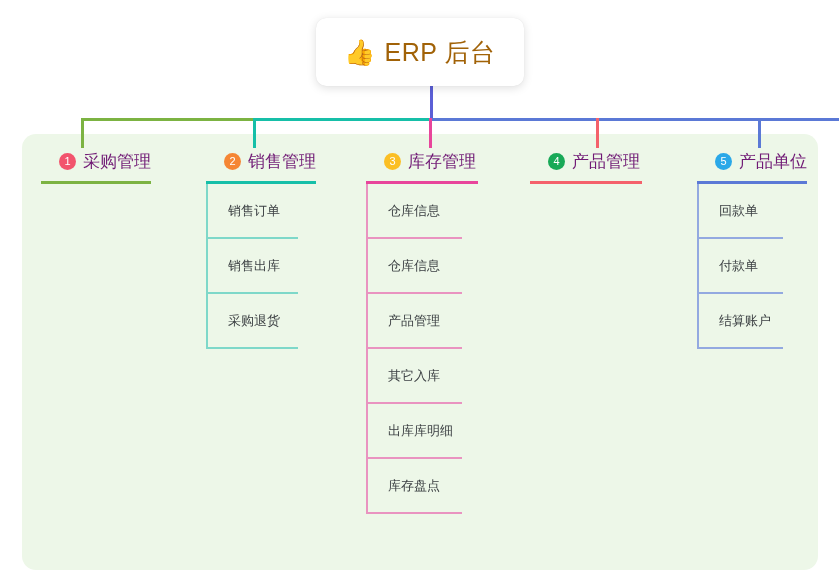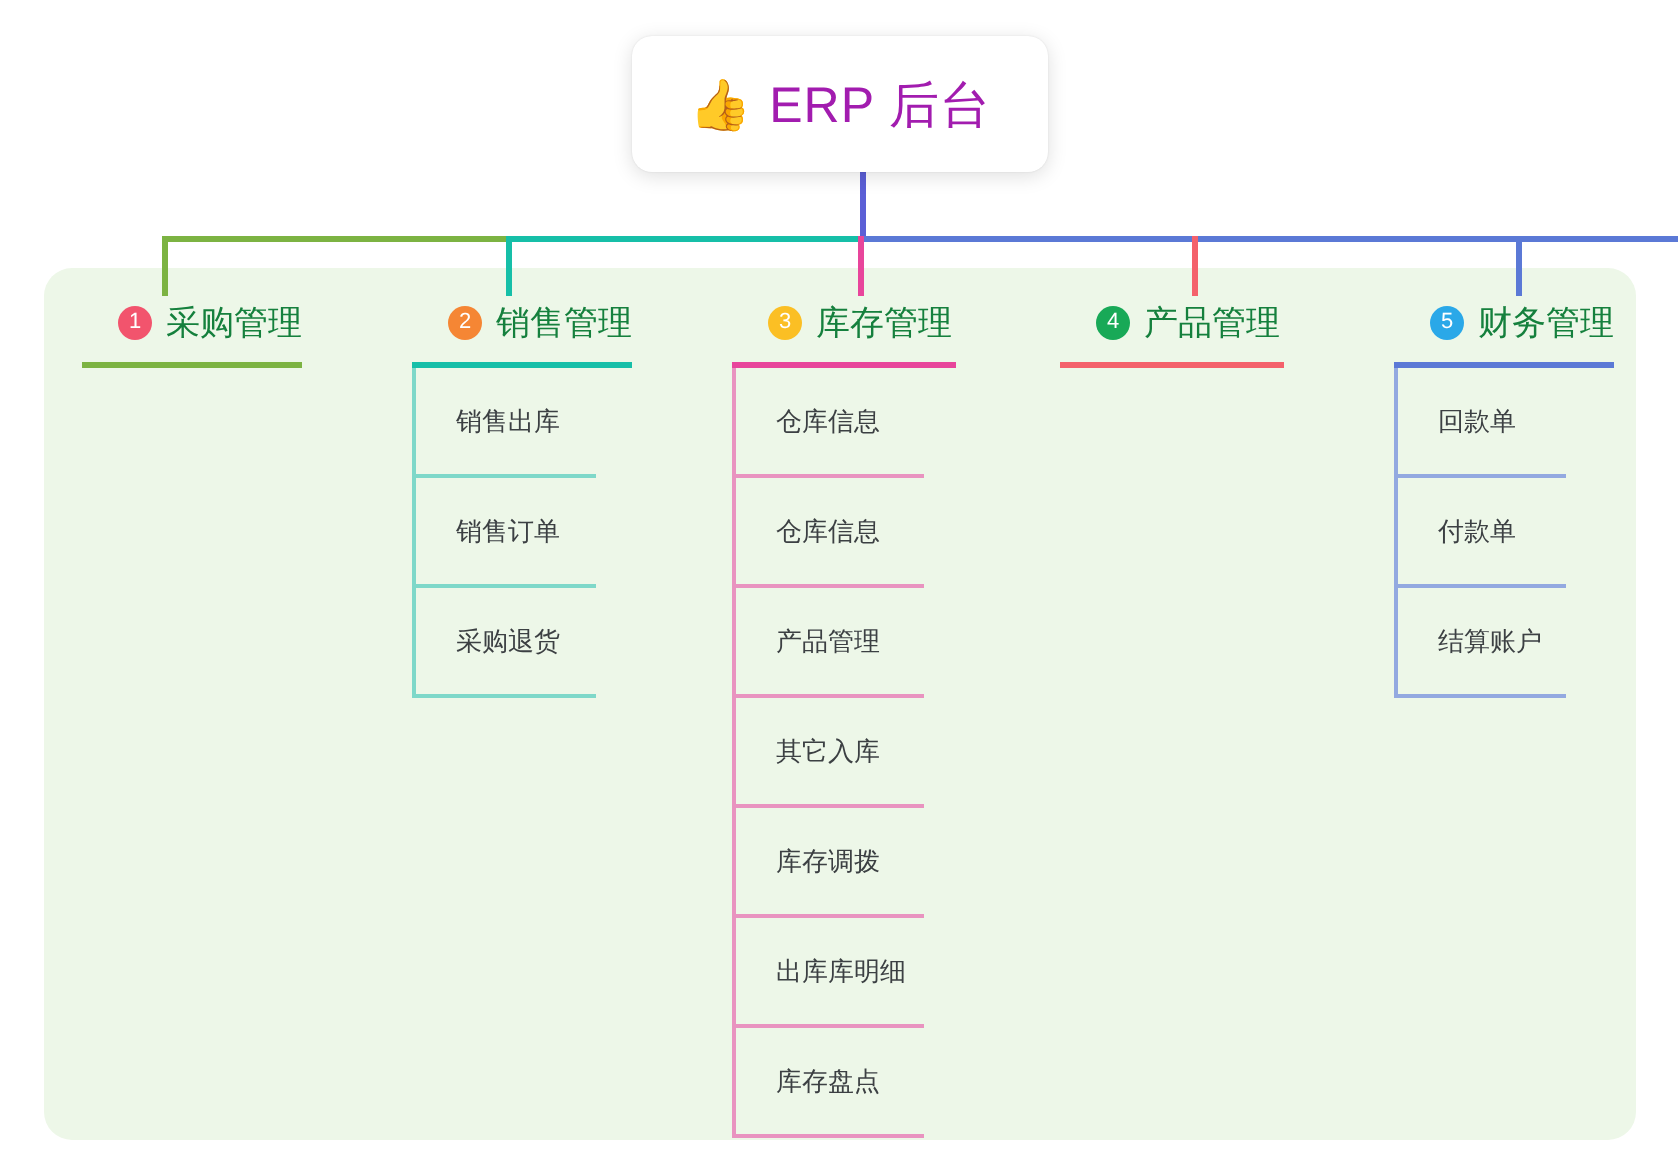--- a/index.html
+++ b/index.html
@@ -38,21 +38,21 @@
     gap: 9px;
     z-index: 6;
   }
   #root-emoji {
     font-size: 25px;
     line-height: 1;
     font-family: "DejaVu Sans", sans-serif;
   }
   #root-label {
     font-size: 25px;
-    color: #a21caf;
+    color: #a16207;
     letter-spacing: 0.5px;
     white-space: nowrap;
   }
 
   
   #panel {
     position: absolute;
     left: 22px;
     top: 134px;
     width: 796px;
@@ -93,21 +93,21 @@
     border-radius: 50%;
     color: #ffffff;
     font-size: 11px;
     line-height: 17px;
     text-align: center;
     font-family: "Liberation Sans", sans-serif;
     flex: 0 0 auto;
   }
   .col-title {
     font-size: 17px;
-    color: #15803d;
+    color: #701a75;
   }
   .col-underline {
     height: 3px;
     margin-top: 8px;
   }
 
   .items {
     position: relative;
     margin-top: 0;
   }
@@ -172,26 +172,26 @@
       </div>
       <div class="column" style="left: 206px; top: 149px;">
         <div class="col-header">
           <span class="badge" style="background: rgb(245, 134, 52);">2</span>
           <span class="col-title">销售管理</span>
         </div>
         <div class="col-underline" style="width: 110px; background: rgb(22, 191, 168);"></div>
         <div class="items">
           <div class="item">
             <div class="item-spine" style="background: rgb(126, 216, 201);"></div>
+            <div class="item-label">销售订单</div>
+            <div class="item-underline" style="width: 92px; background: rgb(126, 216, 201);"></div>
+          </div>
+          <div class="item">
+            <div class="item-spine" style="background: rgb(126, 216, 201);"></div>
             <div class="item-label">销售出库</div>
-            <div class="item-underline" style="width: 92px; background: rgb(126, 216, 201);"></div>
-          </div>
-          <div class="item">
-            <div class="item-spine" style="background: rgb(126, 216, 201);"></div>
-            <div class="item-label">销售订单</div>
             <div class="item-underline" style="width: 92px; background: rgb(126, 216, 201);"></div>
           </div>
           <div class="item">
             <div class="item-spine" style="background: rgb(126, 216, 201);"></div>
             <div class="item-label">采购退货</div>
             <div class="item-underline" style="width: 92px; background: rgb(126, 216, 201);"></div>
           </div>
         </div>
       </div>
       <div class="column" style="left: 366px; top: 149px;">
@@ -216,46 +216,41 @@
             <div class="item-label">产品管理</div>
             <div class="item-underline" style="width: 96px; background: rgb(233, 147, 192);"></div>
           </div>
           <div class="item">
             <div class="item-spine" style="background: rgb(233, 147, 192);"></div>
             <div class="item-label">其它入库</div>
             <div class="item-underline" style="width: 96px; background: rgb(233, 147, 192);"></div>
           </div>
           <div class="item">
             <div class="item-spine" style="background: rgb(233, 147, 192);"></div>
-            <div class="item-label">库存调拨</div>
-            <div class="item-underline" style="width: 96px; background: rgb(233, 147, 192);"></div>
-          </div>
-          <div class="item">
-            <div class="item-spine" style="background: rgb(233, 147, 192);"></div>
             <div class="item-label">出库库明细</div>
             <div class="item-underline" style="width: 96px; background: rgb(233, 147, 192);"></div>
           </div>
           <div class="item">
             <div class="item-spine" style="background: rgb(233, 147, 192);"></div>
             <div class="item-label">库存盘点</div>
             <div class="item-underline" style="width: 96px; background: rgb(233, 147, 192);"></div>
           </div>
         </div>
       </div>
       <div class="column" style="left: 530px; top: 149px;">
         <div class="col-header">
           <span class="badge" style="background: rgb(24, 169, 87);">4</span>
           <span class="col-title">产品管理</span>
         </div>
         <div class="col-underline" style="width: 112px; background: rgb(244, 97, 107);"></div>
       </div>
       <div class="column" style="left: 697px; top: 149px;">
         <div class="col-header">
           <span class="badge" style="background: rgb(42, 168, 232);">5</span>
-          <span class="col-title">财务管理</span>
+          <span class="col-title">产品单位</span>
         </div>
         <div class="col-underline" style="width: 110px; background: rgb(91, 121, 214);"></div>
         <div class="items">
           <div class="item">
             <div class="item-spine" style="background: rgb(147, 169, 224);"></div>
             <div class="item-label">回款单</div>
             <div class="item-underline" style="width: 86px; background: rgb(147, 169, 224);"></div>
           </div>
           <div class="item">
             <div class="item-spine" style="background: rgb(147, 169, 224);"></div>

